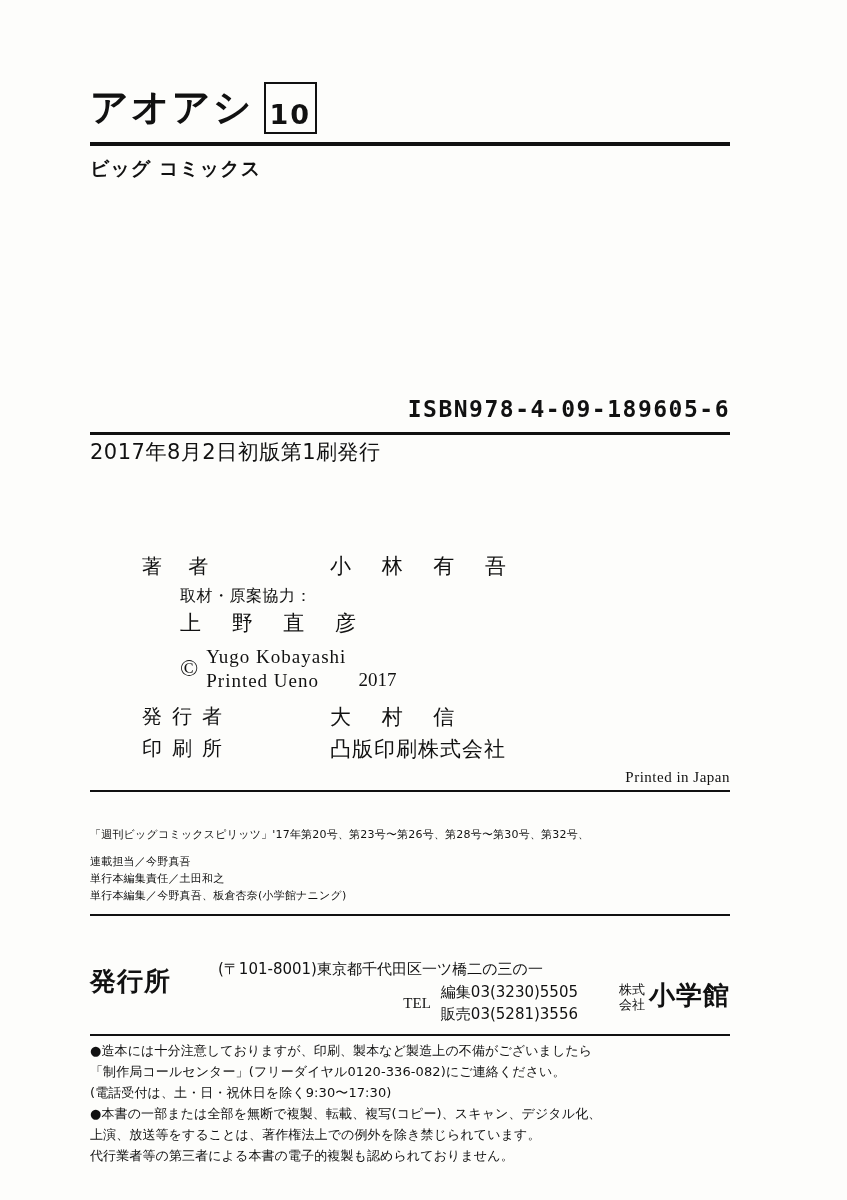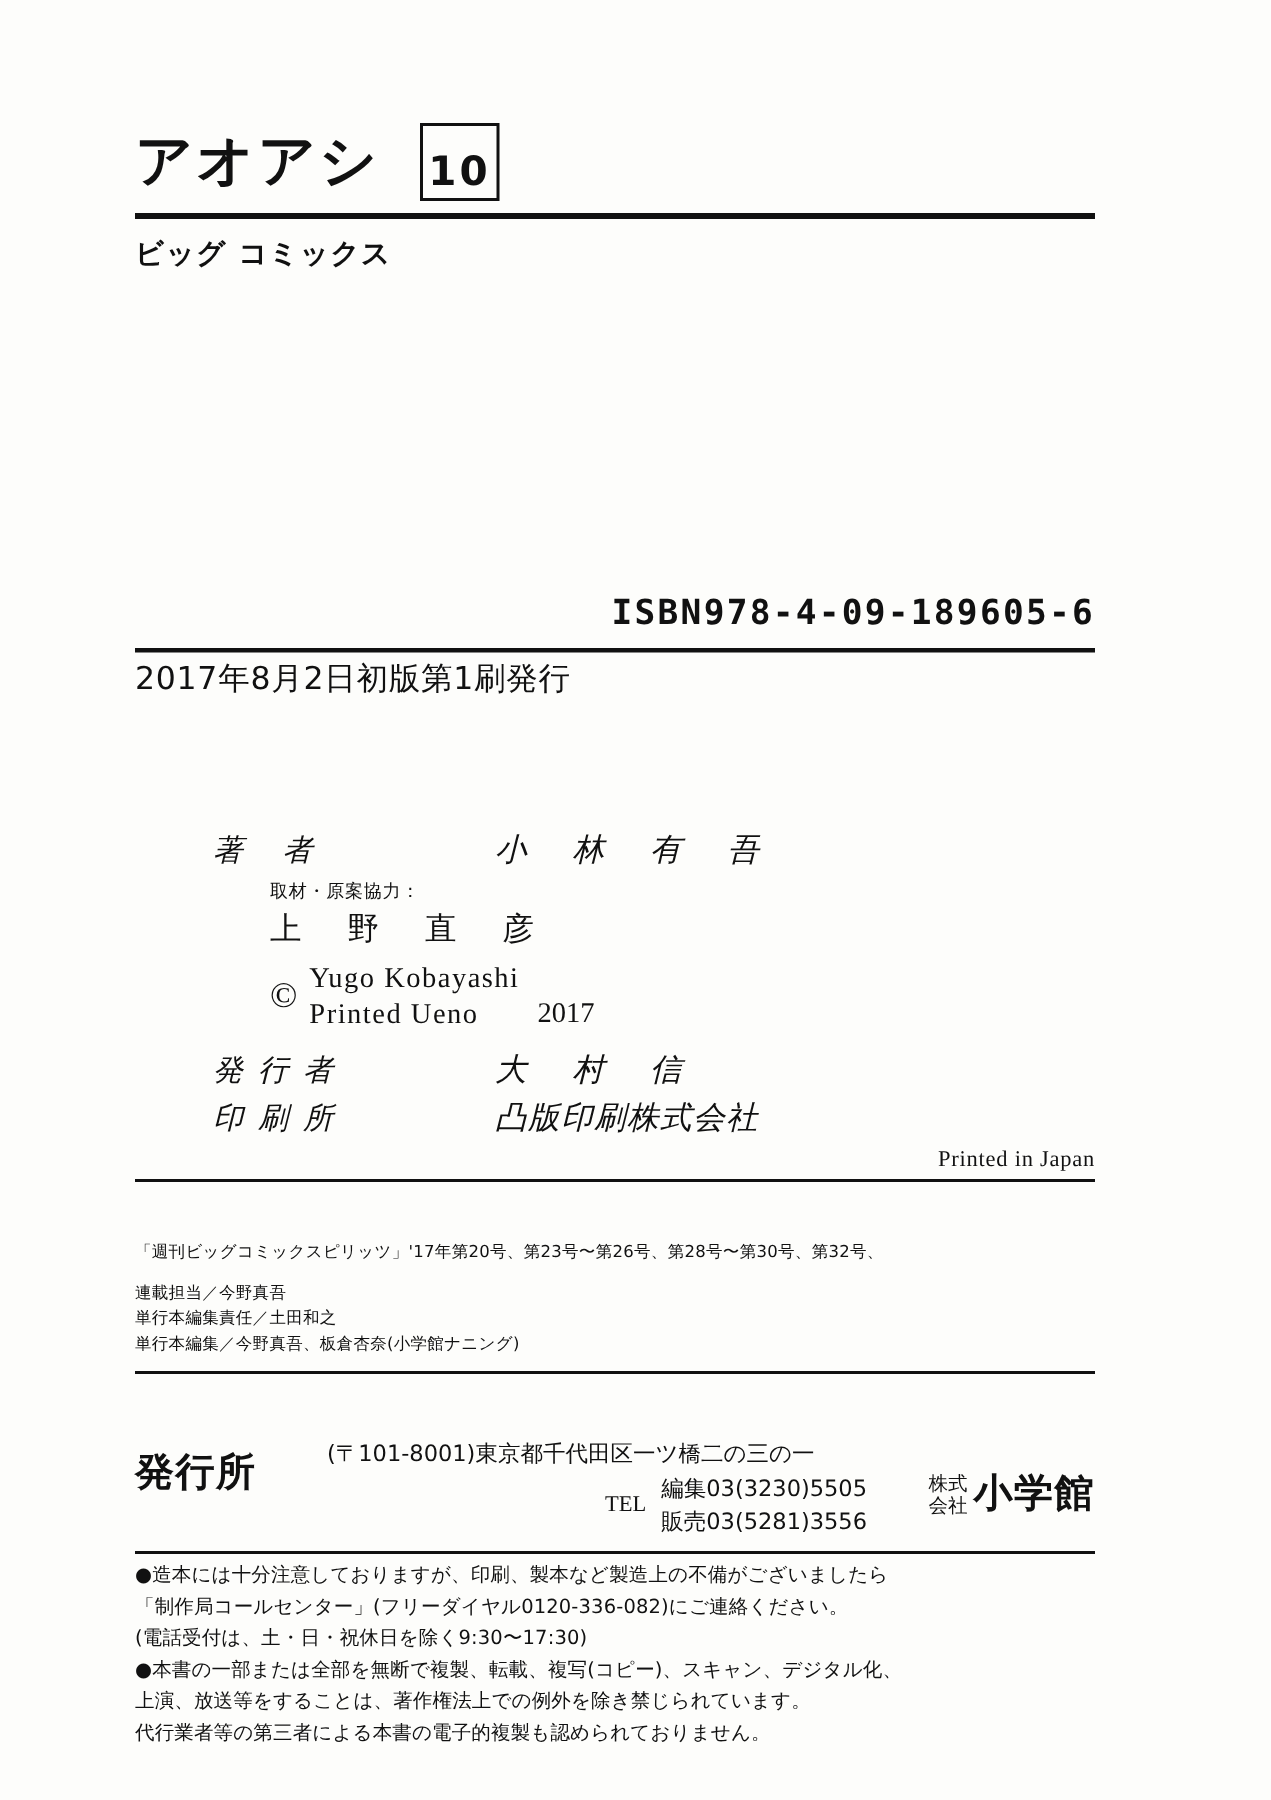--- a/index.html
+++ b/index.html
@@ -30,21 +30,21 @@
     width: 640px;
   }
   .series-title {
     font-family: "DejaVu Sans", sans-serif;
     font-weight: bold;
     font-size: 38px;
     letter-spacing: 2px;
     line-height: 1.1;
     display: flex;
     align-items: center;
-    gap: 20px;
+    gap: 4px;
   }
   .vol-box {
     display: inline-block;
     border: 2px solid #111;
     font-size: 27px;
     line-height: 1;
     padding: 17px 4px 4px 4px;
     margin-left: 6px;
     font-family: "DejaVu Sans", sans-serif;
     font-weight: bold;
@@ -89,23 +89,22 @@
 
   
   .credits {
     position: absolute;
     left: 90px;
     top: 552px;
     width: 640px;
   }
   .cred-row {
     display: flex;
-    align-items: flex-end;
+    align-items: center;
     margin-bottom: 4px;
-    font-style: italic;
   }
   .cred-label {
     width: 150px;
     text-align: left;
     padding-left: 52px;
     font-family: "DejaVu Sans", sans-serif;
     font-size: 20px;
     letter-spacing: 10px;
     box-sizing: border-box;
   }
@@ -114,21 +113,21 @@
     padding-left: 90px;
     font-family: "DejaVu Sans", sans-serif;
     font-size: 21px;
     letter-spacing: 12px;
   }
   .cred-value.tight {
     letter-spacing: 1px;
   }
   .sub-note {
     font-family: Liberation Sans, sans-serif;
-    font-size: 12px;
+    font-size: 16px;
     letter-spacing: 0.5px;
     margin: 6px 0 2px 0;
     padding-left: 90px;
   }
   .copyright-line {
     display: flex;
     align-items: center;
     padding-left: 90px;
     margin-top: 8px;
     margin-bottom: 10px;

